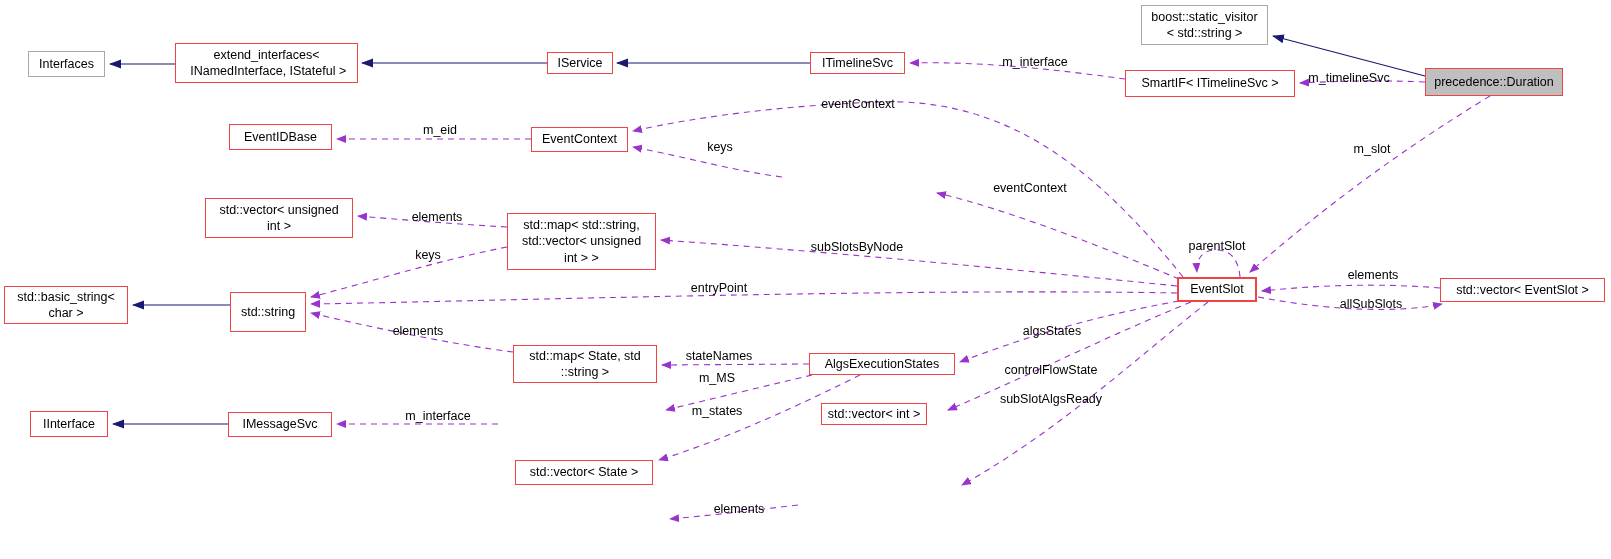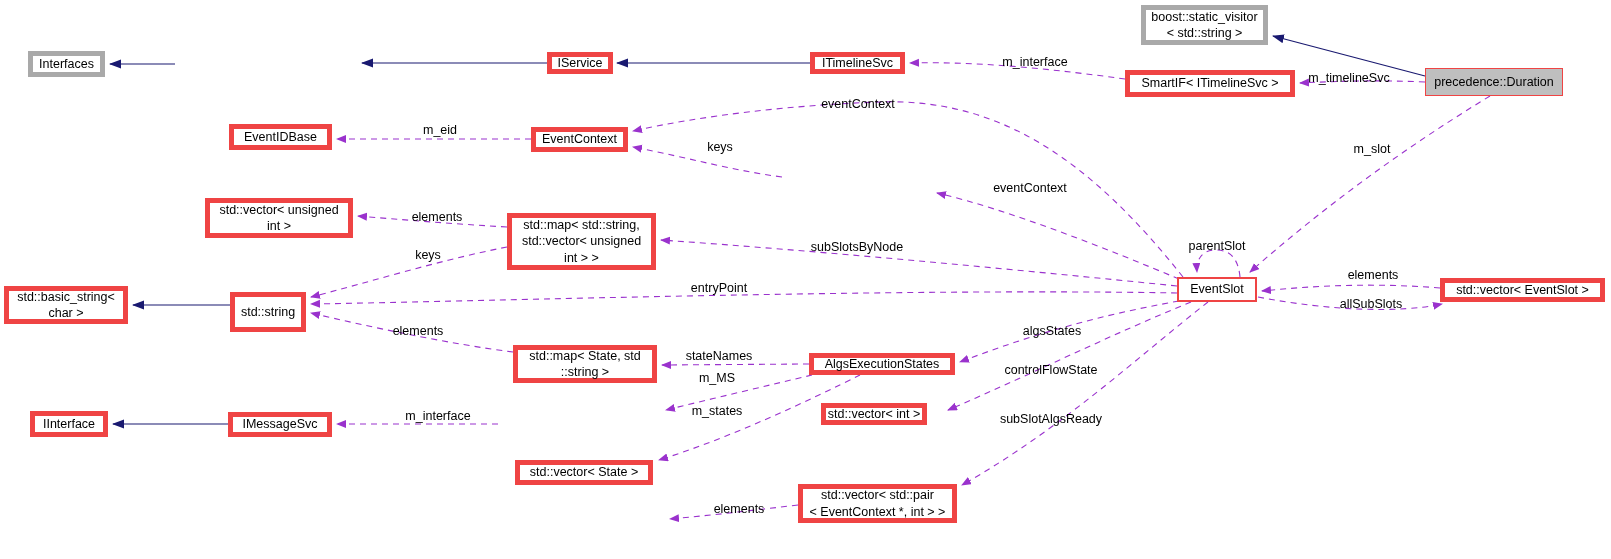--- a/index.html
+++ b/index.html
@@ -4,21 +4,21 @@
 <style>
   html,body{margin:0;padding:0;background:#fff;}
   #diagram{
     position:relative;width:1611px;height:559px;background:#fff;
     font-family:"Liberation Sans", sans-serif;color:#000;overflow:hidden;
   }
   #edges{position:absolute;left:0;top:0;width:1611px;height:559px;}
   .edge-use{fill:none;stroke:#9a32cd;stroke-width:1.1;stroke-dasharray:6 5;}
   .edge-inherit{fill:none;stroke:#191970;stroke-width:1.2;}
   .node{
-    position:absolute;box-sizing:border-box;border:5px solid #ef4444;background:#fff;
+    position:absolute;box-sizing:border-box;border:1px solid #ef4444;background:#fff;
     display:flex;align-items:center;justify-content:center;text-align:center;
     font-size:12.5px;line-height:1.3;white-space:pre;cursor:pointer;
   }
   .node.external{border-color:#a9a9a9;}
   .node.focus{background:#bfbfbf;border-width:1px;}
   .node.bold{border-width:2px;}
   .edge-label{
     position:absolute;transform:translate(-50%,-50%);font-size:12.5px;
     white-space:nowrap;background:transparent;
   }
@@ -64,20 +64,22 @@
     <path class="edge-use" d="M1179,301 C1100,315 1030,335 960,362" marker-end="url(#arrow-purple)"></path>
     <path class="edge-use" d="M1191,302 C1110,335 1030,375 948,410" marker-end="url(#arrow-purple)"></path>
     <path class="edge-use" d="M1208,302 C1140,355 1060,430 962,485" marker-end="url(#arrow-purple)"></path>
     <path class="edge-use" d="M798,505 C755,510 715,515 670,519" marker-end="url(#arrow-purple)"></path>
     <path class="edge-use" d="M1240,277 C1238,256 1228,250 1216,250 C1203,250 1196,258 1197,272" marker-end="url(#arrow-purple)"></path>
     <path class="edge-use" d="M1440,288 C1380,283 1320,285 1262,291" marker-end="url(#arrow-purple)"></path>
     <path class="edge-use" d="M1258,297 C1330,311 1400,313 1442,304" marker-end="url(#arrow-purple)"></path>
   </svg>
 
   <div class="node external" style="left:28px;top:51px;width:77px;height:26px">Interfaces</div>
+  <div class="node" style="left:175px;top:43px;width:183px;height:40px">extend_interfaces&lt;
+ INamedInterface, IStateful &gt;</div>
   <div class="node" style="left:547px;top:52px;width:66px;height:22px">IService</div>
   <div class="node" style="left:810px;top:52px;width:95px;height:22px">ITimelineSvc</div>
   <div class="node external" style="left:1141px;top:5px;width:127px;height:40px">boost::static_visitor
 &lt; std::string &gt;</div>
   <div class="node focus" style="left:1425px;top:68px;width:138px;height:28px">precedence::Duration</div>
   <div class="node" style="left:1125px;top:70px;width:170px;height:27px">SmartIF&lt; ITimelineSvc &gt;</div>
   <div class="node" style="left:229px;top:124px;width:103px;height:26px">EventIDBase</div>
   <div class="node" style="left:531px;top:127px;width:97px;height:25px">EventContext</div>
   <div class="node" style="left:205px;top:198px;width:148px;height:40px">std::vector&lt; unsigned
 int &gt;</div>
@@ -87,22 +89,20 @@
   <div class="node" style="left:4px;top:286px;width:124px;height:38px">std::basic_string&lt;
 char &gt;</div>
   <div class="node" style="left:230px;top:292px;width:76px;height:40px">std::string</div>
   <div class="node" style="left:513px;top:345px;width:144px;height:38px">std::map&lt; State, std
 ::string &gt;</div>
   <div class="node" style="left:809px;top:353px;width:146px;height:22px">AlgsExecutionStates</div>
   <div class="node" style="left:821px;top:403px;width:106px;height:22px">std::vector&lt; int &gt;</div>
   <div class="node" style="left:515px;top:460px;width:138px;height:25px">std::vector&lt; State &gt;</div>
   <div class="node" style="left:30px;top:411px;width:78px;height:26px">IInterface</div>
   <div class="node" style="left:228px;top:412px;width:104px;height:25px">IMessageSvc</div>
-  <div class="node" style="left:798px;top:484px;width:159px;height:39px">std::vector&lt; std::pair
-&lt; EventContext *, int &gt; &gt;</div>
   <div class="node bold" style="left:1177px;top:277px;width:80px;height:25px">EventSlot</div>
   <div class="node" style="left:1440px;top:278px;width:165px;height:24px">std::vector&lt; EventSlot &gt;</div>
 
   <div class="edge-label" style="left:1035px;top:62px">m_interface</div>
   <div class="edge-label" style="left:1349px;top:78px">m_timelineSvc</div>
   <div class="edge-label" style="left:1372px;top:149px">m_slot</div>
   <div class="edge-label" style="left:858px;top:104px">eventContext</div>
   <div class="edge-label" style="left:720px;top:147px">keys</div>
   <div class="edge-label" style="left:440px;top:130px">m_eid</div>
   <div class="edge-label" style="left:1030px;top:188px">eventContext</div>
@@ -110,19 +110,19 @@
   <div class="edge-label" style="left:428px;top:255px">keys</div>
   <div class="edge-label" style="left:857px;top:247px">subSlotsByNode</div>
   <div class="edge-label" style="left:719px;top:288px">entryPoint</div>
   <div class="edge-label" style="left:418px;top:331px">elements</div>
   <div class="edge-label" style="left:719px;top:356px">stateNames</div>
   <div class="edge-label" style="left:717px;top:378px">m_MS</div>
   <div class="edge-label" style="left:717px;top:411px">m_states</div>
   <div class="edge-label" style="left:438px;top:416px">m_interface</div>
   <div class="edge-label" style="left:1052px;top:331px">algsStates</div>
   <div class="edge-label" style="left:1051px;top:370px">controlFlowState</div>
-  <div class="edge-label" style="left:1051px;top:419px">subSlotAlgsReady</div>
+  <div class="edge-label" style="left:1051px;top:399px">subSlotAlgsReady</div>
   <div class="edge-label" style="left:1217px;top:246px">parentSlot</div>
   <div class="edge-label" style="left:1373px;top:275px">elements</div>
   <div class="edge-label" style="left:1371px;top:304px">allSubSlots</div>
   <div class="edge-label" style="left:739px;top:509px">elements</div>
 
 </div>
 
 </body></html>

